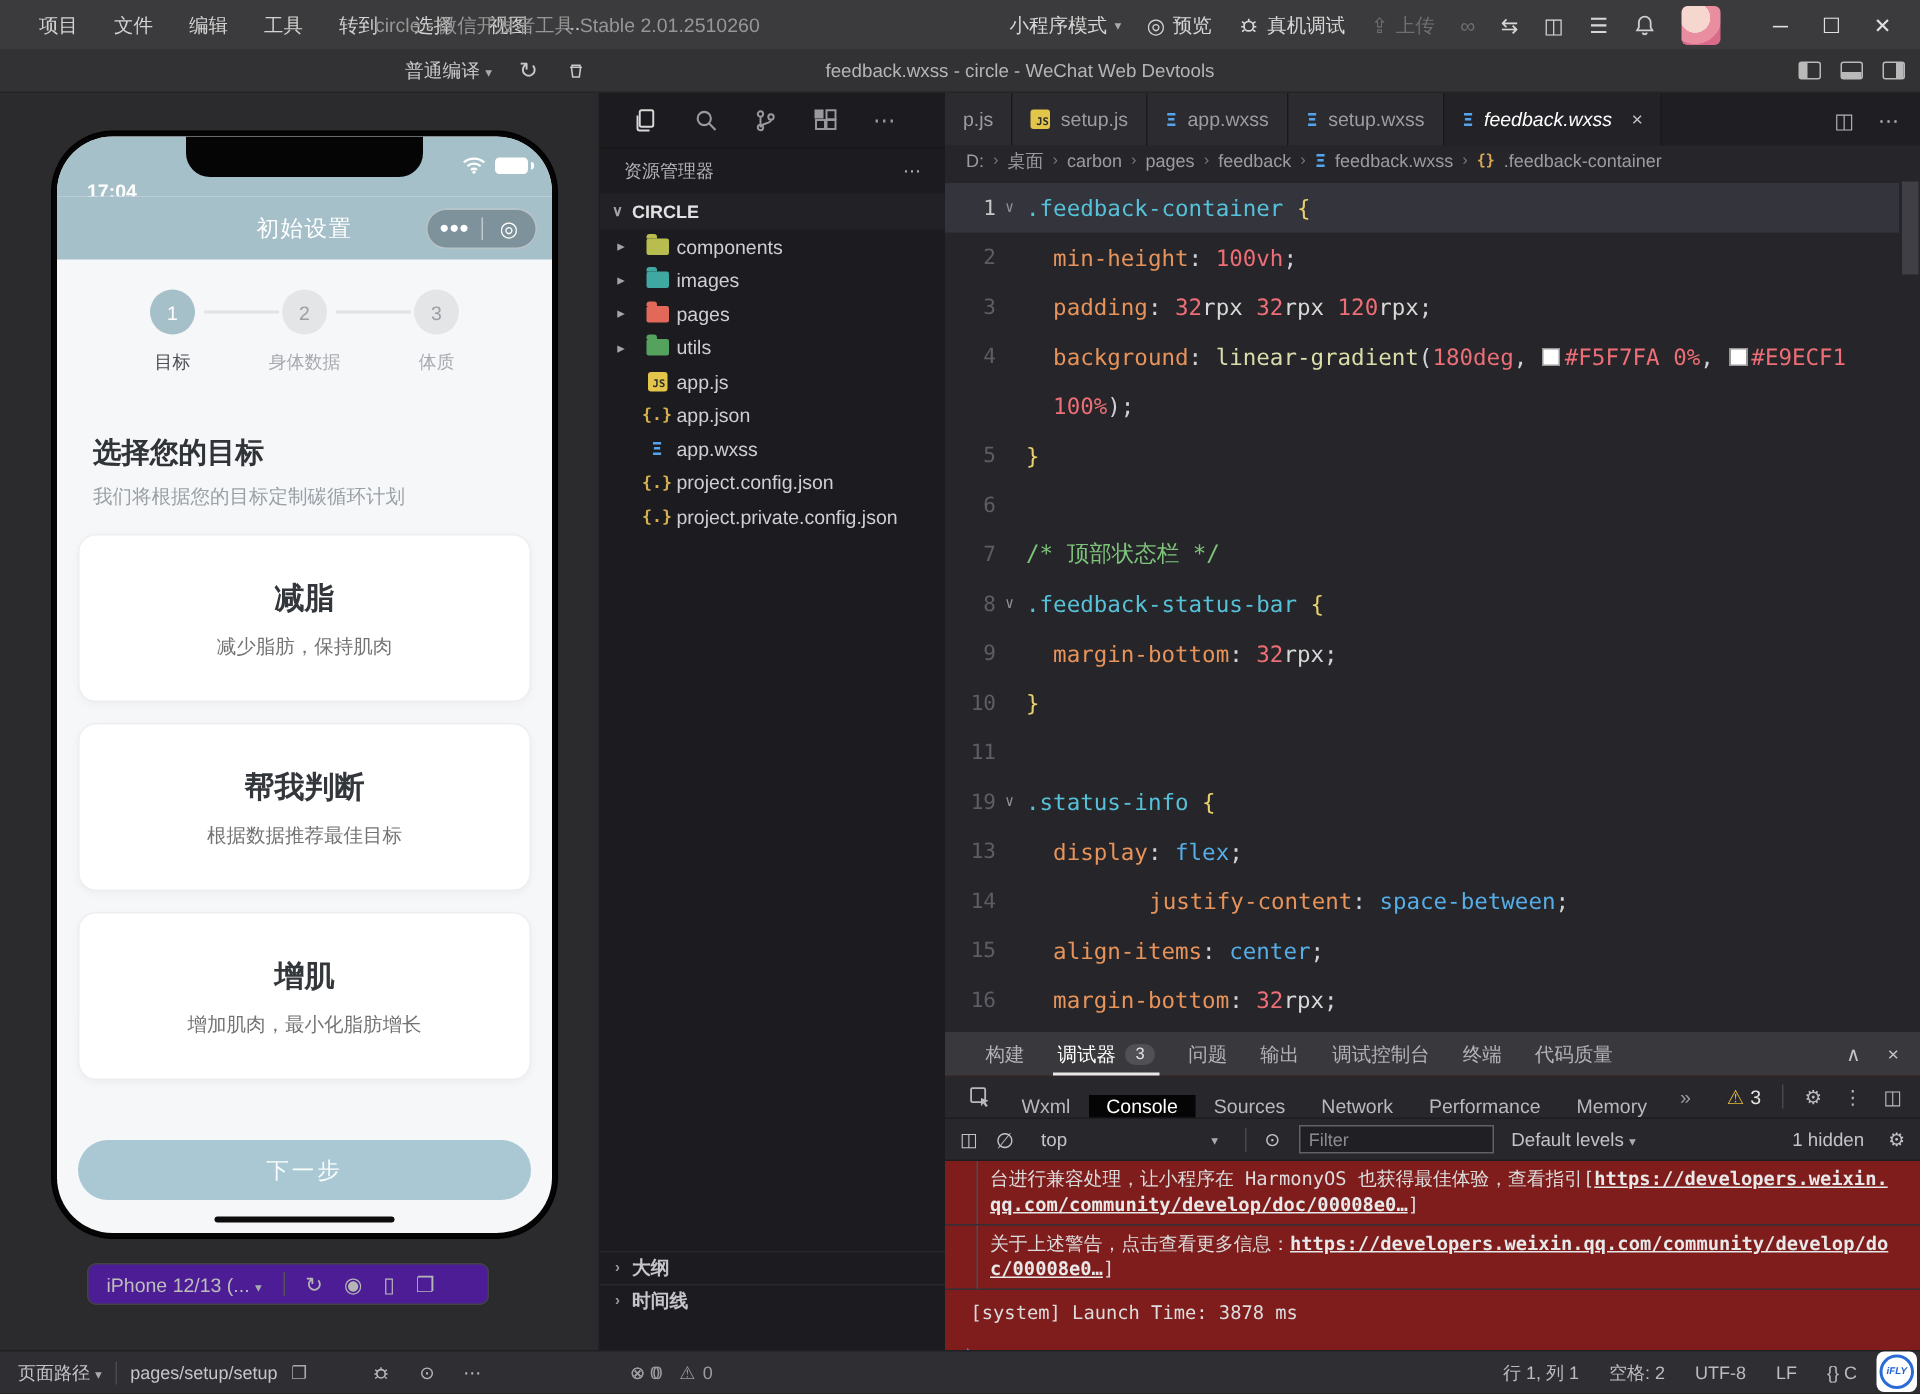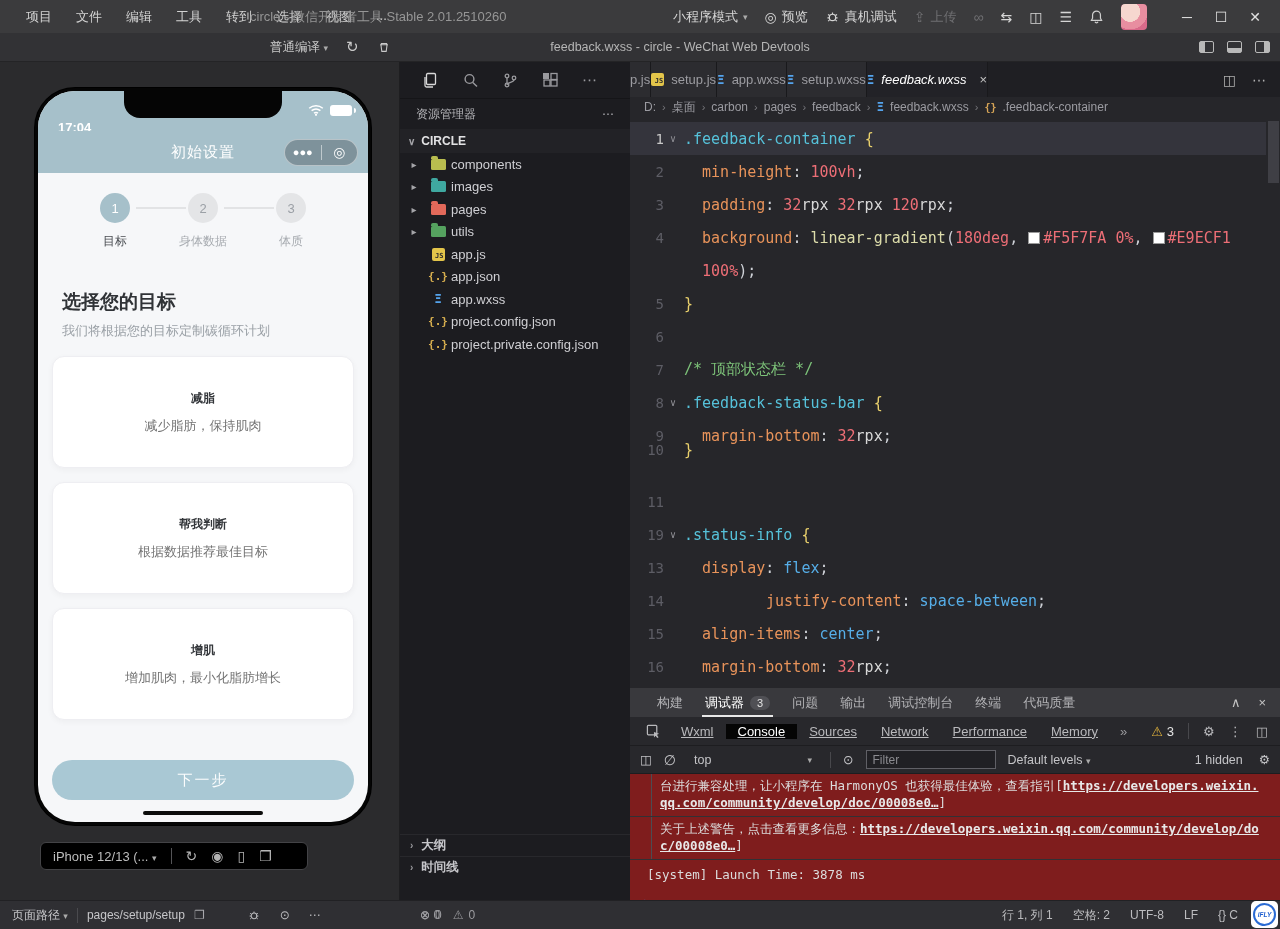--- a/index.html
+++ b/index.html
@@ -49,25 +49,25 @@
   .step-circle { position:absolute; top:0; width:30px; height:30px; border-radius:50%; display:flex; align-items:center; justify-content:center; font-size:13px; }
   .step-circle.on { background:var(--accent); color:#fff; }
   .step-circle.off { background:#e4e5e7; color:#9ba0a6; }
   .step-line { position:absolute; top:14px; width:50px; height:2px; background:#e2e3e5; }
   .step-label { position:absolute; top:40px; width:88px; text-align:center; font-size:12px; color:#a7abb0; }
   .step-label.on { color:#4a4d52; }
   .sec-title { margin:14px 0 0 24px; font-size:19px; font-weight:bold; color:#303337; }
   .sec-sub { margin:7px 0 0 24px; font-size:13px; color:#9aa0a6; }
   .cards { margin:16px 14px 0; display:flex; flex-direction:column; gap:14px; }
   .card { height:112px; background:#fff; border:1px solid #eeeef2; border-radius:12px; box-shadow:0 2px 6px rgba(0,0,0,.04); display:flex; flex-direction:column; align-items:center; justify-content:center; gap:10px; }
-  .card-title { font-size:12px; font-weight:bold; color:#33363a; }
+  .card-title { font-size:20px; font-weight:bold; color:#33363a; }
   .card-desc { font-size:13px; color:#737373; }
   .next-btn { position:absolute; left:14px; right:14px; bottom:22px; height:40px; border-radius:22px; background:var(--btn); color:rgba(255,255,255,.95); display:flex; align-items:center; justify-content:center; font-size:15px; letter-spacing:2px; }
   .home-bar { position:absolute; bottom:7px; left:50%; transform:translateX(-50%); width:120px; height:4px; background:#0c0c0c; border-radius:2px; }
-  .sim-bar { position:absolute; left:40px; top:780px; width:268px; height:28px; display:flex; align-items:center; gap:14px; color:#bdbdbd; font-size:13px; background:#000000; border:1px solid #434346; border-radius:6px; padding:0 12px; }
+  .sim-bar { position:absolute; left:58px; top:780px; width:268px; height:28px; display:flex; align-items:center; gap:14px; color:#bdbdbd; font-size:13px; background:#4c1d95; border:1px solid #434346; border-radius:6px; padding:0 12px; }
   .sim-div { width:1px; height:16px; background:#545457; }
   .sim-ic { font-size:14px; color:#b5b5b5; }
 
   
   .side { position:absolute; left:400px; top:62px; width:230px; bottom:29px; background:#1c1c20; }
   .act-bar { height:37px; display:flex; align-items:center; gap:23px; padding-left:22px; color:#9a9a9e; border-bottom:1px solid #151518; }
   .act-ic svg { display:block; }
   .exp-head { height:30px; display:flex; align-items:center; justify-content:space-between; padding:0 16px; font-size:12px; color:#b3b3b7; }
   .root-row { height:24px; display:flex; align-items:center; gap:6px; padding-left:8px; font-size:12px; font-weight:bold; color:#e2e2e4; background:#222226; }
   .tree { }
@@ -79,21 +79,21 @@
   .f-ic::before { content:""; position:absolute; top:-3px; left:0; width:7px; height:3px; background:inherit; border-radius:2px 2px 0 0; }
   .js-ic { width:13px; height:13px; background:#e3c54a; color:#2b2b2b; font:bold 7px "DejaVu Sans Mono",monospace; display:flex; align-items:flex-end; justify-content:flex-end; padding:1px; border-radius:2px; }
   .json-ic { color:#d9b04f; font:bold 11px "DejaVu Sans Mono",monospace; }
   .wxss-ic { color:#54a3ec; font:bold 12px "DejaVu Sans",sans-serif; }
   .side-sec { position:absolute; left:0; right:0; height:22px; display:flex; align-items:center; gap:8px; padding-left:10px; font-size:12.5px; font-weight:bold; color:#c6c6ca; border-top:1px solid #28282c; }
   .side-sec .ch { font-size:10px; color:#9a9a9e; }
 
   
   .ed { position:absolute; left:630px; top:62px; right:0; height:626px; background:#26262a; }
   .tabs { height:35px; background:#1f1f23; display:flex; align-items:stretch; }
-  .tab { display:flex; align-items:center; gap:7px; padding:0 0; background:#2c2c30; border-right:1px solid #19191c; font-size:13px; color:#9c9ca1; white-space:nowrap; }
+  .tab { display:flex; align-items:center; gap:7px; padding:0 12px; background:#2c2c30; border-right:1px solid #19191c; font-size:13px; color:#9c9ca1; white-space:nowrap; }
   .tab.active { background:#222227; color:#fefefe; font-style:italic; }
   .tab .close { margin-left:6px; color:#c2c2c2; font-size:13px; font-style:normal; }
   .tab-acts { margin-left:auto; display:flex; align-items:center; gap:16px; color:#b0b0b0; padding-right:14px; font-size:14px; }
   .crumb { height:20px; display:flex; align-items:center; gap:6px; padding-left:14px; font-size:12px; color:#9b9ba1; }
   .crumb .sep { color:#77777c; font-size:11px; }
   .code { position:relative; height:571px; font-family:"DejaVu Sans Mono",monospace; font-size:15px; }
   .crow { position:absolute; left:0; right:14px; height:33px; display:flex; align-items:center; }
   .crow.cur { background:#34343c; right:14px; }
   .ln { width:28px; text-align:right; color:#5d5d65; font-size:14px; margin-left:6px; flex:none; }
   .crow.cur .ln { color:#c8c8c8; }
@@ -495,21 +495,21 @@
         <div class="crow" style="top: 269px;">
           <span class="ln">8</span>
           <span class="fold">∨</span>
           <span class="tks"><span class="tk sel">.feedback-status-bar</span><span class="tk pln"> </span><span class="tk brace">{</span></span>
         </div>
         <div class="crow" style="top: 302px;">
           <span class="ln">9</span>
           <span class="fold"></span>
           <span class="tks"><span class="tk pln">  </span><span class="tk prop">margin-bottom</span><span class="tk pln">: </span><span class="tk num">32</span><span class="tk unit">rpx</span><span class="tk pln">;</span></span>
         </div>
-        <div class="crow" style="top: 316px;">
+        <div class="crow" style="top: 335px;">
           <span class="ln">10</span>
           <span class="fold"></span>
           <span class="tks"><span class="tk brace">}</span></span>
         </div>
         <div class="crow" style="top: 368px;">
           <span class="ln">11</span>
           <span class="fold"></span>
           <span class="tks"></span>
         </div>
         <div class="crow" style="top: 401px;">
@@ -569,21 +569,21 @@
           <span>×</span>
         </span>
       </div>
     <div class="dt-tabs">
       <span class="dt-tab" style="padding:0 8px;">
           <svg width="15" height="15" viewBox="0 0 16 16">
             <rect x="1.5" y="1.5" width="10" height="10" rx="1" fill="none" stroke="#b9b9bc" stroke-width="1.3"></rect>
             <path d="M8.5 8.5 14 10.5l-2.4 1 1.8 2.5-1.4 1-1.8-2.6-1.7 2z" fill="#b9b9bc"></path>
           </svg>
         </span>
-      <span id="dttabs" style="display:flex;align-items:center;text-decoration:underline;">
+      <span id="dttabs" style="display:flex;align-items:flex-end;">
           <span class="dt-tab">Wxml</span>
           <span class="dt-tab active">Console</span>
           <span class="dt-tab">Sources</span>
           <span class="dt-tab">Network</span>
           <span class="dt-tab">Performance</span>
           <span class="dt-tab">Memory</span>
         </span>
       <span class="dt-more">»</span>
       <span class="dt-right">
         <span class="warn-pill">

